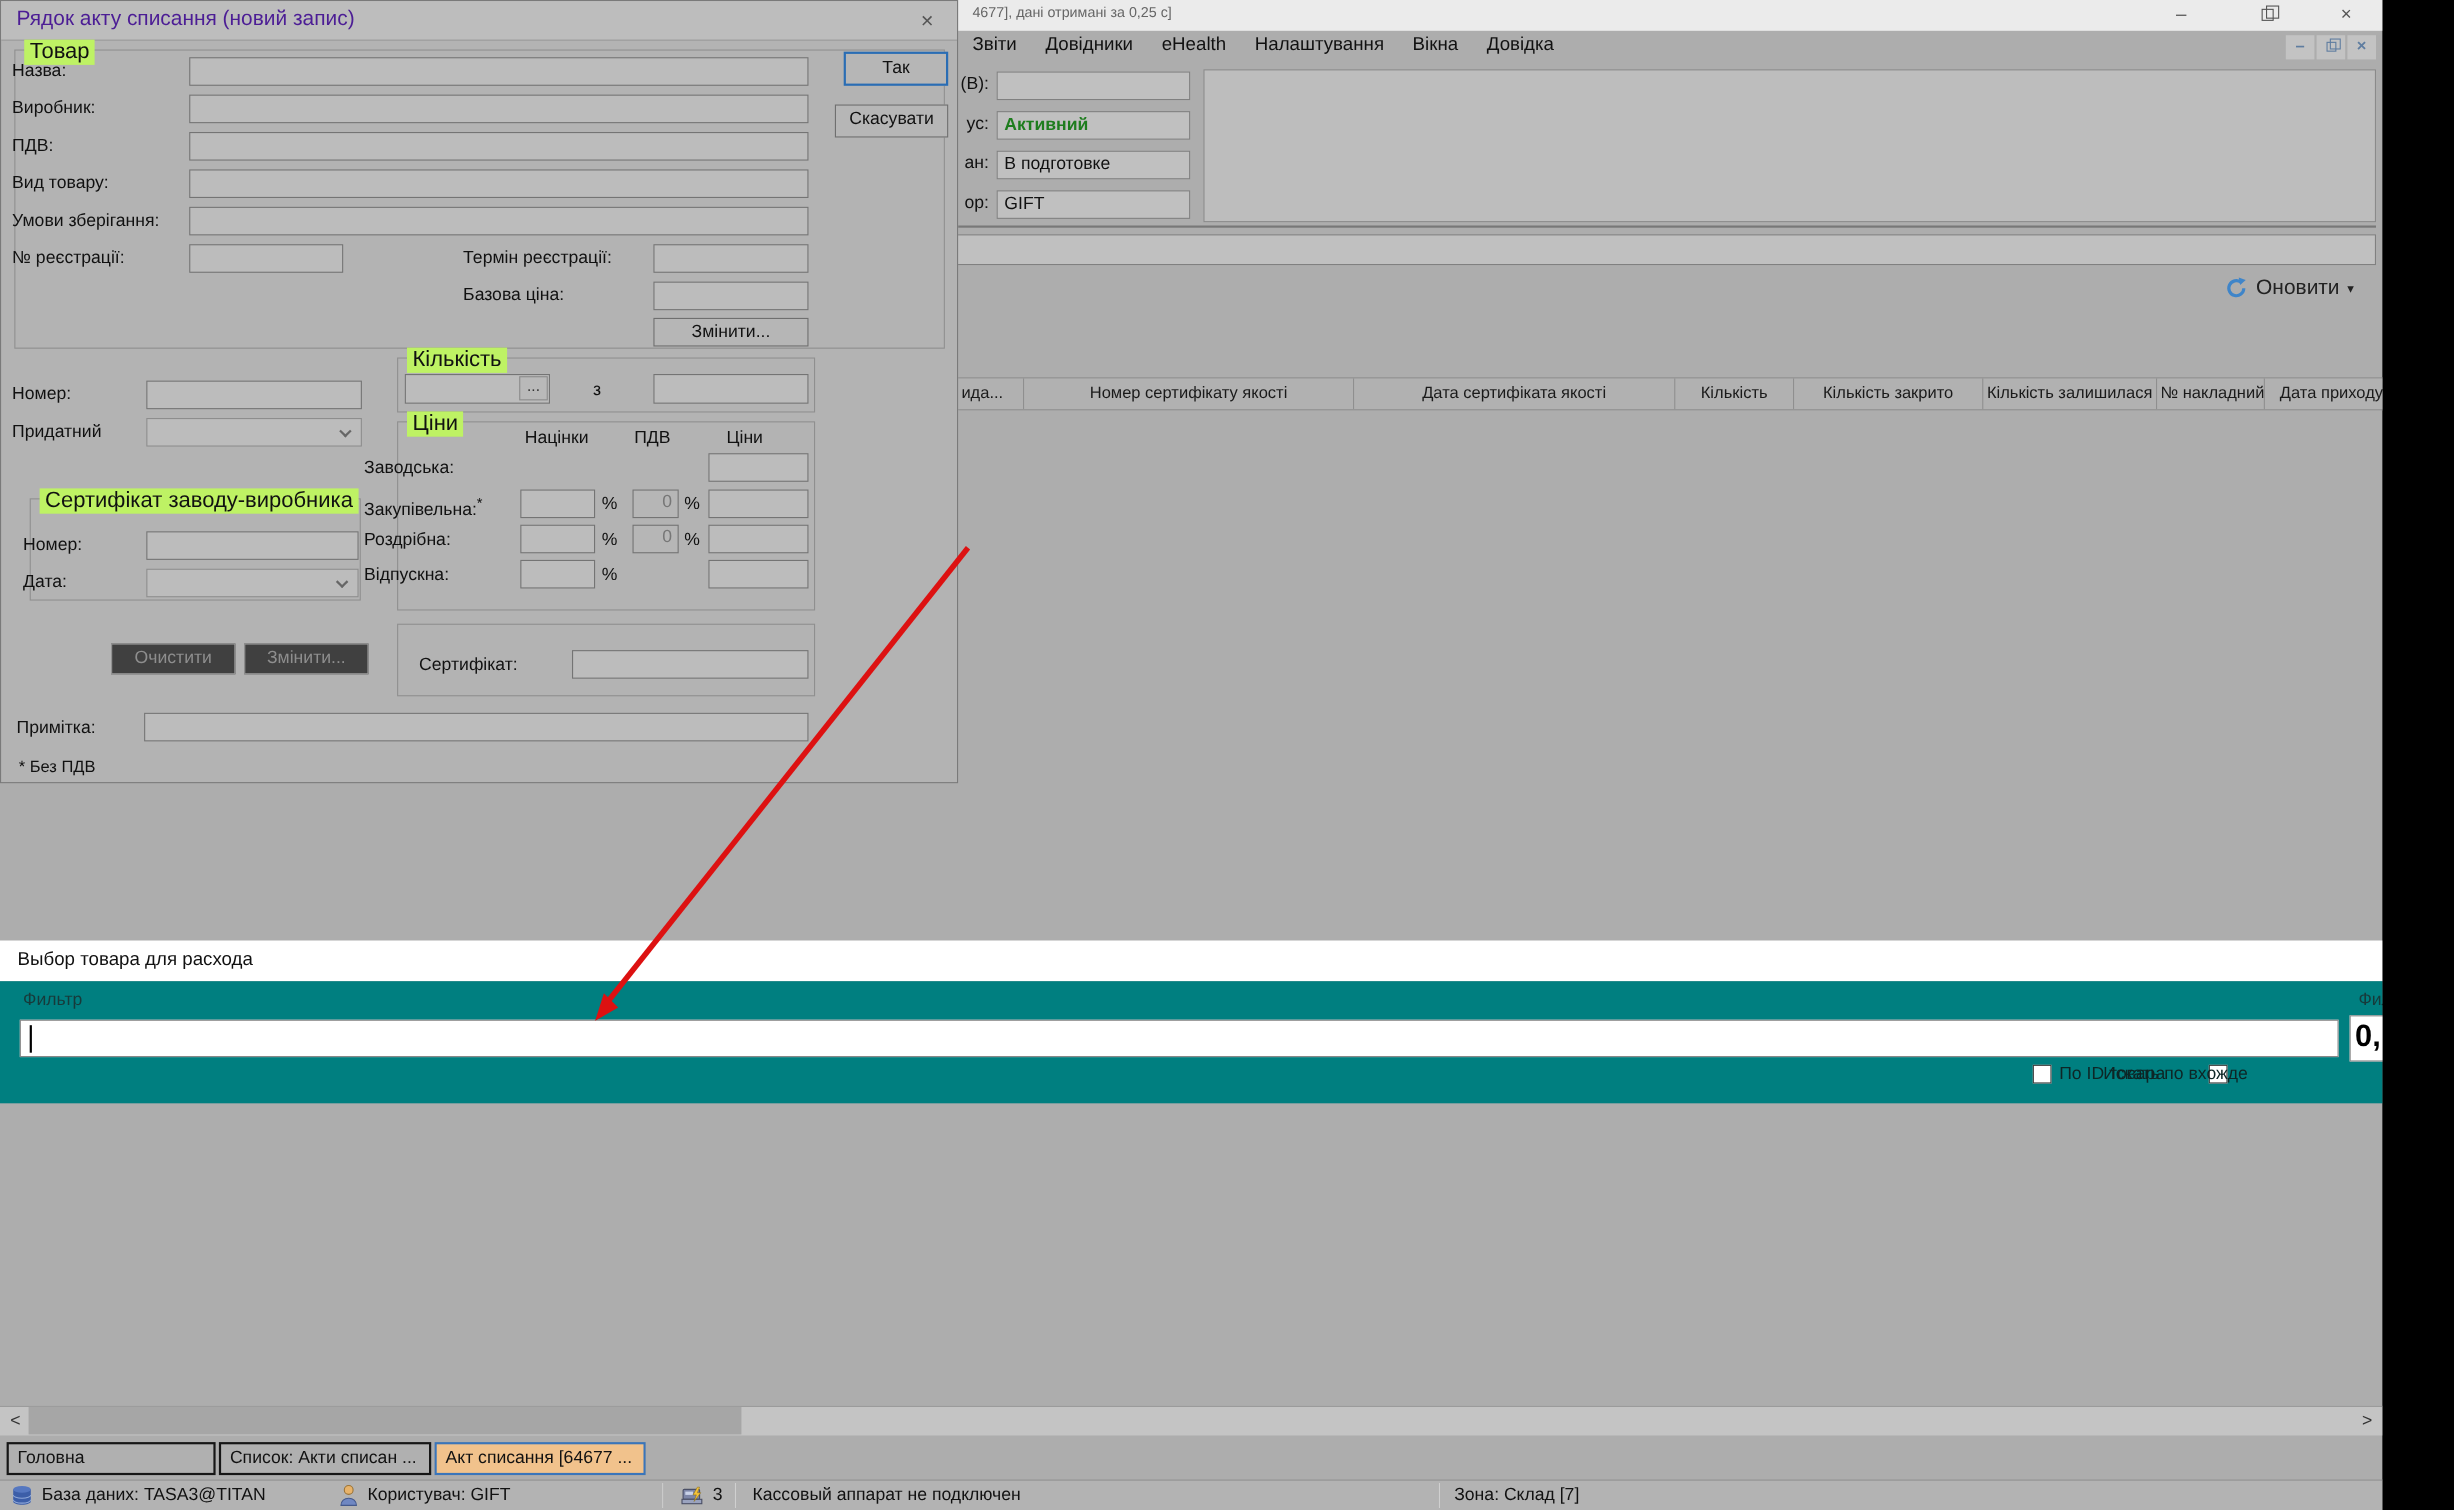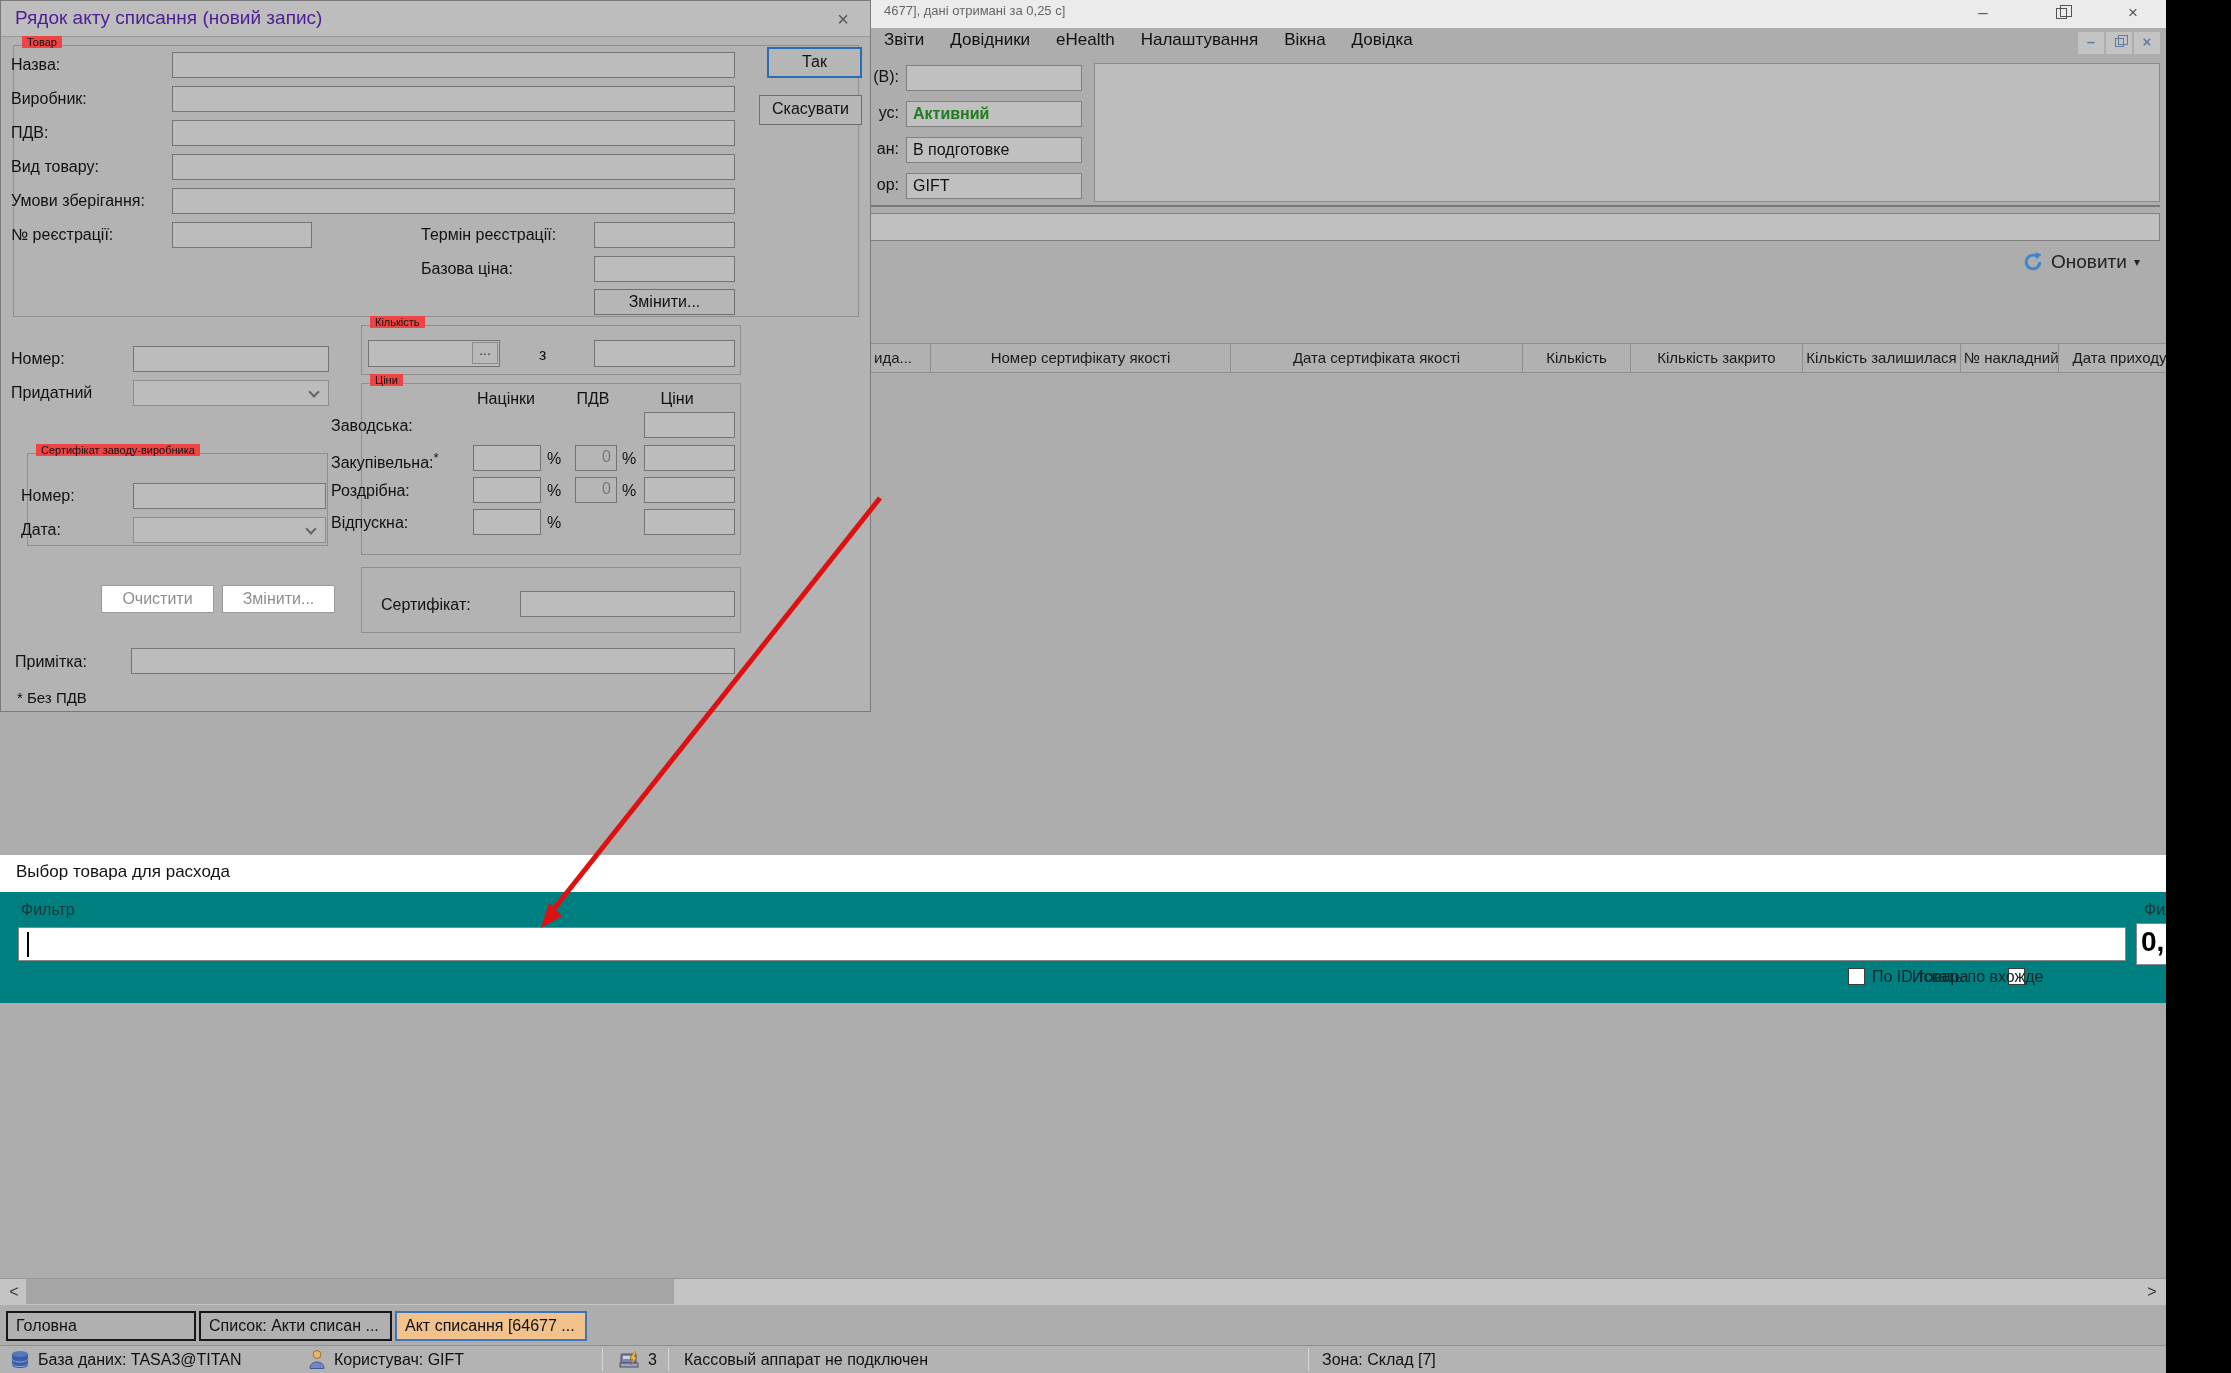--- a/index.html
+++ b/index.html
@@ -27,30 +27,30 @@
   .caret{font-size:12px;color:#222;}
   .gridhead{position:absolute;left:871px;top:343px;height:30px;display:flex;background:#b1b1b1;border-top:1px solid #8f8f8f;border-bottom:1px solid #8f8f8f;}
   .gridhead div{height:28px;border-right:1px solid #8f8f8f;font-size:15px;color:#1a1a1a;text-align:center;line-height:28px;white-space:nowrap;overflow:hidden;padding:0 3px;}
   .emptytext{position:absolute;left:0;top:806px;width:2166px;text-align:center;font-weight:bold;font-size:17px;color:#555;}
   
   .dialog{position:absolute;left:0;top:0;width:871px;height:712px;background:#b3b3b3;border:1px solid #7a7a7a;z-index:10;}
   .dlg-title{position:absolute;left:0;top:0;width:100%;height:36px;background:#bdbdbd;border-bottom:1px solid #989898;}
   .dlg-title-text{position:absolute;left:14px;top:6px;font-size:19px;color:#4c1d95;}
   .dlg-close{position:absolute;left:824px;top:4px;width:36px;height:28px;text-align:center;font-size:20px;color:#555;line-height:28px;}
   .grp{position:absolute;border:1px solid #8f8f8f;}
-  .grp-legend{position:absolute;top:-10px;left:8px;background:#ef4444;padding:0 5px;font-size:11px;color:#111;white-space:nowrap;}
+  .grp-legend{position:absolute;top:-10px;left:8px;background:#bef264;padding:0 5px;font-size:20px;color:#111;white-space:nowrap;}
   .lbl{position:absolute;font-size:16px;color:#111;text-align:left;white-space:nowrap;}
   .lbl-l{position:absolute;font-size:16px;color:#111;white-space:nowrap;}
   .field{position:absolute;height:26px;background:#bcbcbc;border:1px solid #747474;font-size:16px;color:#111;}
   .field.dis{background:#b6b6b6;color:#777;text-align:right;padding-right:5px;padding-top:2px;}
   .combo{position:absolute;height:26px;background:#bcbcbc;border:1px solid #8d8d8d;}
   .combo .chev{position:absolute;right:10px;top:7px;width:8px;height:8px;border-right:2px solid #666;border-bottom:2px solid #666;transform:rotate(45deg);}
   .btn{position:absolute;background:#b6b6b6;border:1px solid #6f6f6f;font-size:16px;color:#111;text-align:center;}
   .btn.default{border:2px solid #2a6db4;}
-  .btn.disabled{color:#8e8e8e;border:1px solid #9a9a9a;background:#ffffff;}
+  .btn.disabled{color:#8e8e8e;border:1px solid #9a9a9a;background:#404040;}
   .dots-btn{position:absolute;width:26px;height:22px;background:#b9b9b9;border:1px solid #8b8b8b;text-align:center;font-size:14px;line-height:14px;color:#333;}
   
   .picker-title{position:absolute;left:0;top:855px;width:2166px;height:37px;background:#fff;}
   .picker-title span{position:absolute;left:16px;top:7px;font-size:17px;color:#111;}
   .tealpanel{position:absolute;left:0;top:892px;width:2166px;height:111px;background:#007f80;}
   .filterlabel{position:absolute;left:21px;top:9px;font-size:16px;color:#173a3a;}
   .filterinput{position:absolute;left:18px;top:35px;width:2108px;height:34px;background:#fff;border:1px solid #888;}
   .cursorbar{position:absolute;left:8px;top:4px;width:2px;height:25px;background:#000;}
   .sidelabel{position:absolute;left:2144px;top:9px;font-size:16px;color:#173a3a;}
   .sideinput{position:absolute;left:2136px;top:31px;width:34px;height:42px;background:#fff;border:1px solid #888;font-weight:bold;font-size:28px;color:#000;padding:2px 0 0 4px;overflow:hidden;}

